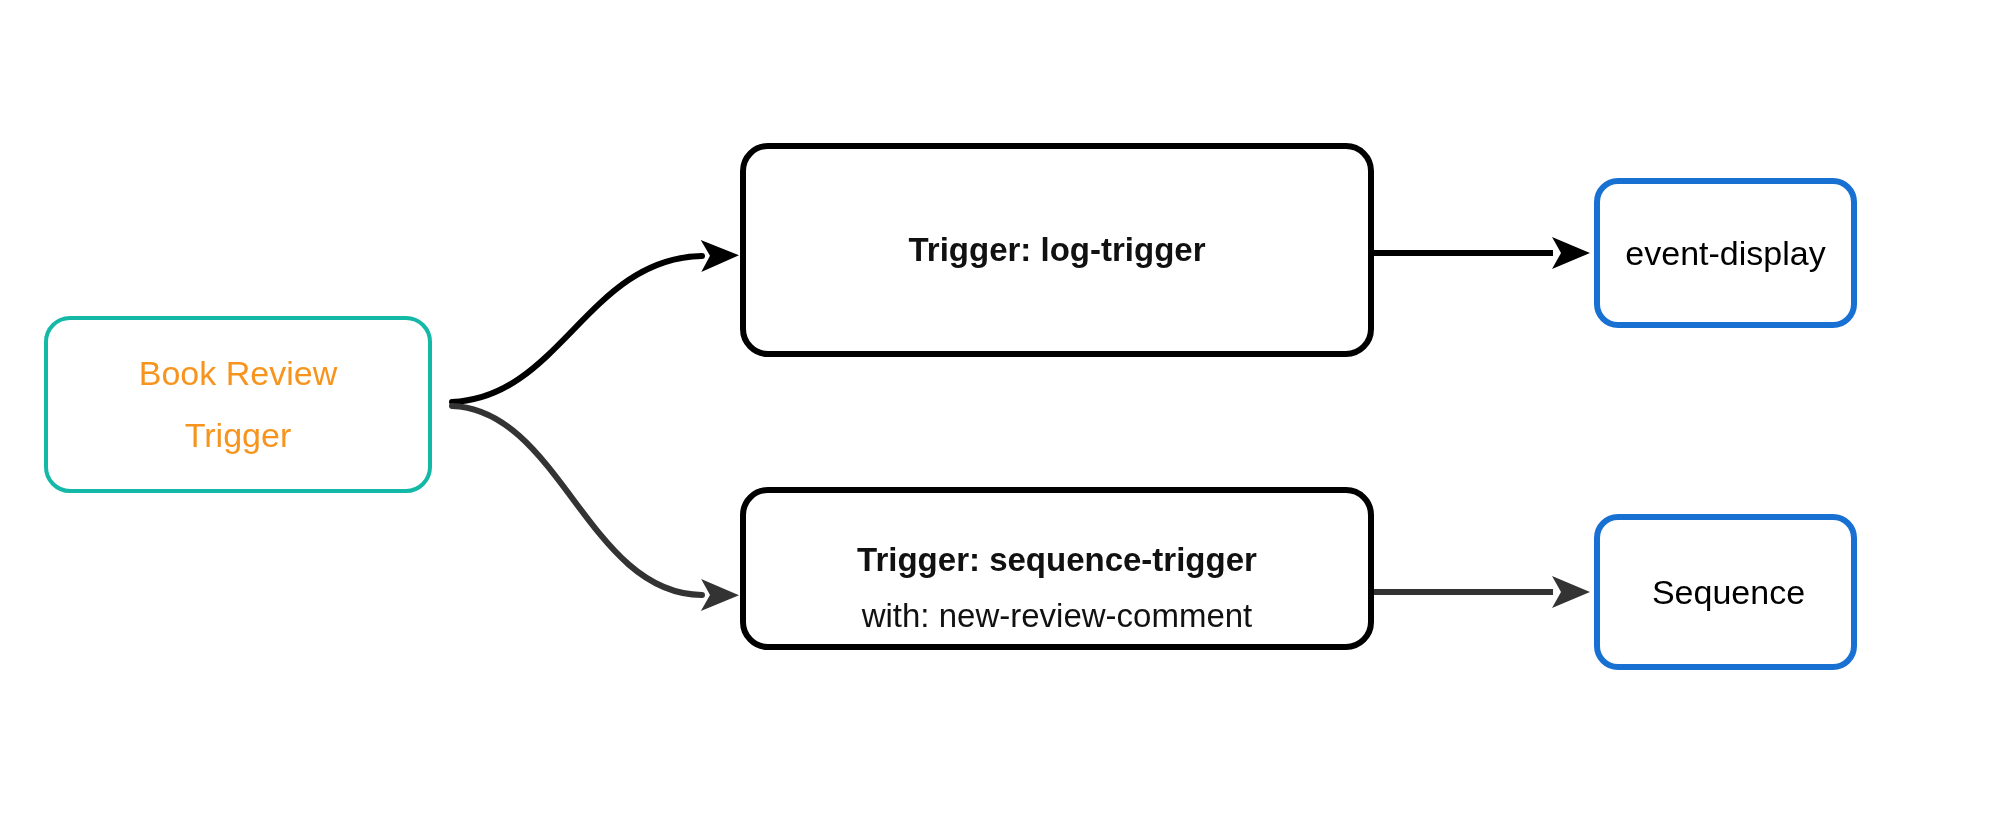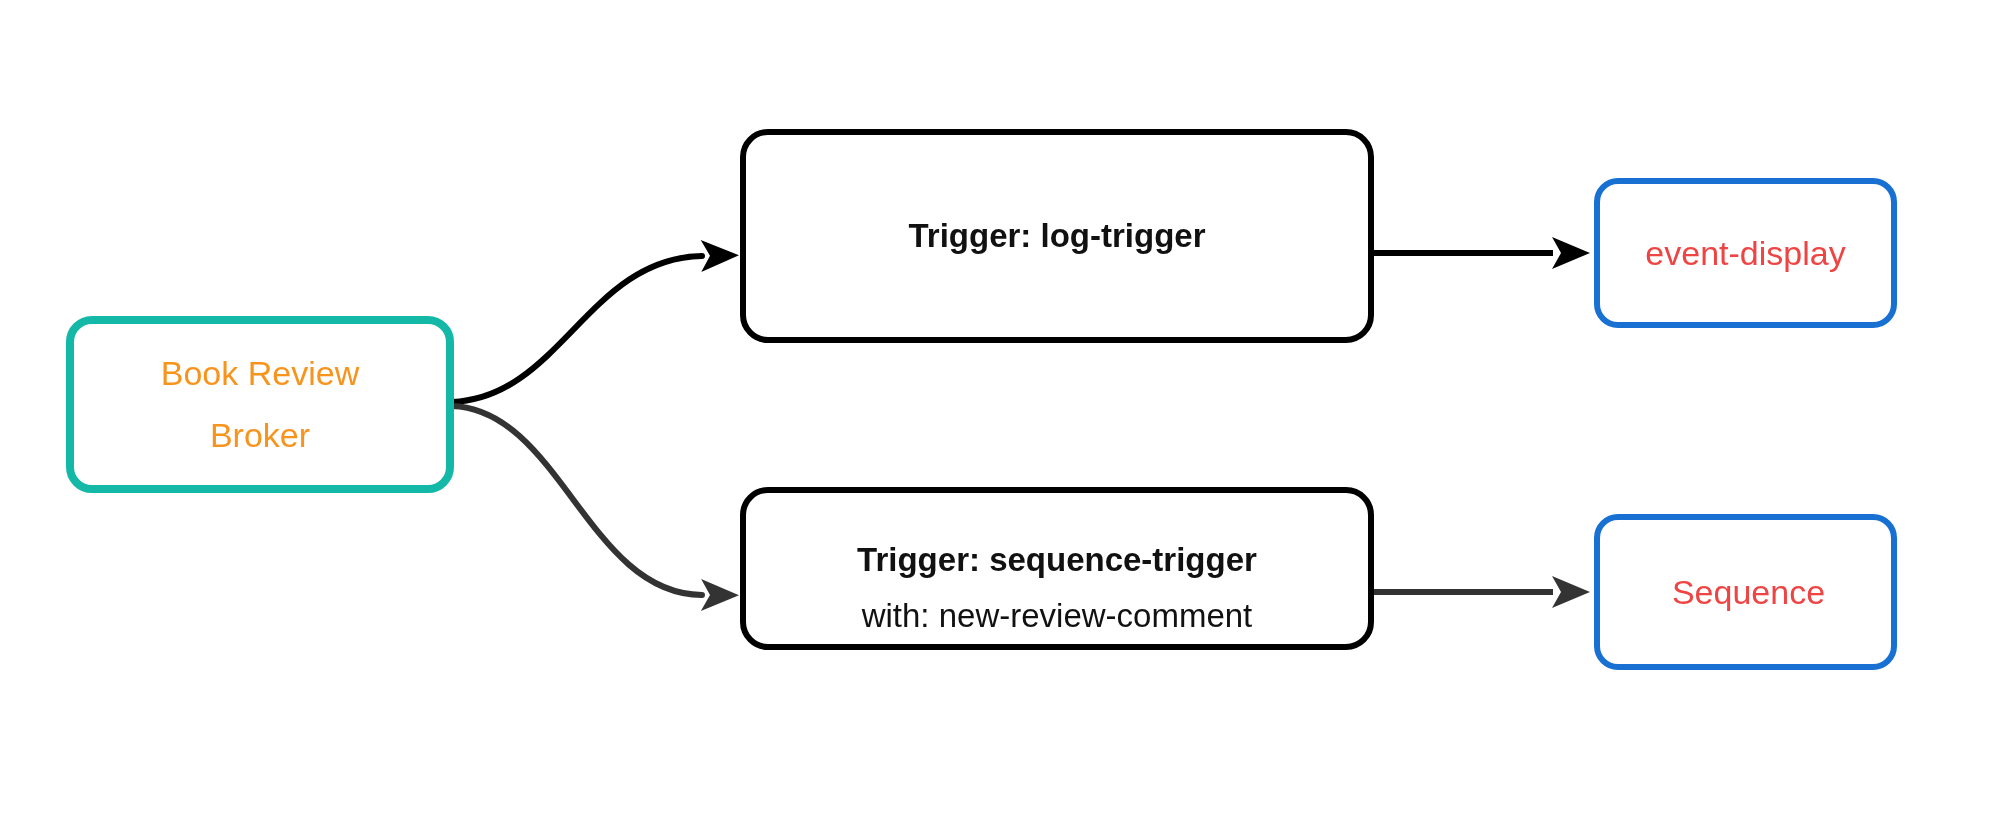--- a/index.html
+++ b/index.html
@@ -25,44 +25,44 @@
     position: absolute;
     display: flex;
     flex-direction: column;
     justify-content: center;
     align-items: center;
     text-align: center;
     background: #ffffff;
     box-sizing: border-box;
   }
   .node-broker {
-    left: 66px; top: 316px; width: 388px; height: 177px;
-    border: 8px solid #14b8a6;
+    left: 44px; top: 316px; width: 388px; height: 177px;
+    border: 4px solid #14b8a6;
     border-radius: 26px;
     color: #F7941E;
     font-size: 34px;
     line-height: 1.45;
     gap: 12px;
   }
   .node-trigger {
     left: 740px; width: 634px;
     border: 6px solid #000000;
     border-radius: 28px;
     color: #111111;
     font-size: 33px;
     line-height: 1.7;
   }
-  .node-trigger1 { top: 129px; height: 214px; }
+  .node-trigger1 { top: 143px; height: 214px; }
   .node-trigger2 { top: 487px; height: 163px; justify-content: flex-end; }
   .node-trigger .title { font-weight: 700; }
   .node-sink {
-    left: 1594px; width: 303px;
+    left: 1594px; width: 263px;
     border: 6px solid #1770D2;
     border-radius: 24px;
-    color: #ef4444;
+    color: #000000;
     font-size: 34px;
   }
   .node-sink1 { top: 178px; height: 150px; }
   .node-sink2 { top: 514px; height: 156px; padding-left: 6px; }
 </style>
 </head>
 <body>
 
 <div class="canvas">
 
@@ -76,21 +76,21 @@
       </marker>
     </defs>
     <path d="M452,402 C560,398 588,258 702,256" fill="none" stroke="#000000" stroke-width="6" stroke-linecap="round" marker-end="url(#arrow-black)"></path>
     <path d="M452,406 C560,410 588,594 702,595" fill="none" stroke="#333333" stroke-width="6" stroke-linecap="round" marker-end="url(#arrow-gray)"></path>
     <path d="M1374,253 L1553,253" fill="none" stroke="#000000" stroke-width="6" marker-end="url(#arrow-black)"></path>
     <path d="M1374,592 L1553,592" fill="none" stroke="#333333" stroke-width="6" marker-end="url(#arrow-gray)"></path>
   </svg>
 
   <div class="node node-broker">
     <span>Book Review</span>
-    <span>Broker</span>
+    <span>Trigger</span>
   </div>
 
   <div class="node node-trigger node-trigger1">
     <span class="title">Trigger: log-trigger</span>
   </div>
 
   <div class="node node-trigger node-trigger2">
     <span class="title">Trigger: sequence-trigger</span>
     <span class="subtitle">with: new-review-comment</span>
   </div>

